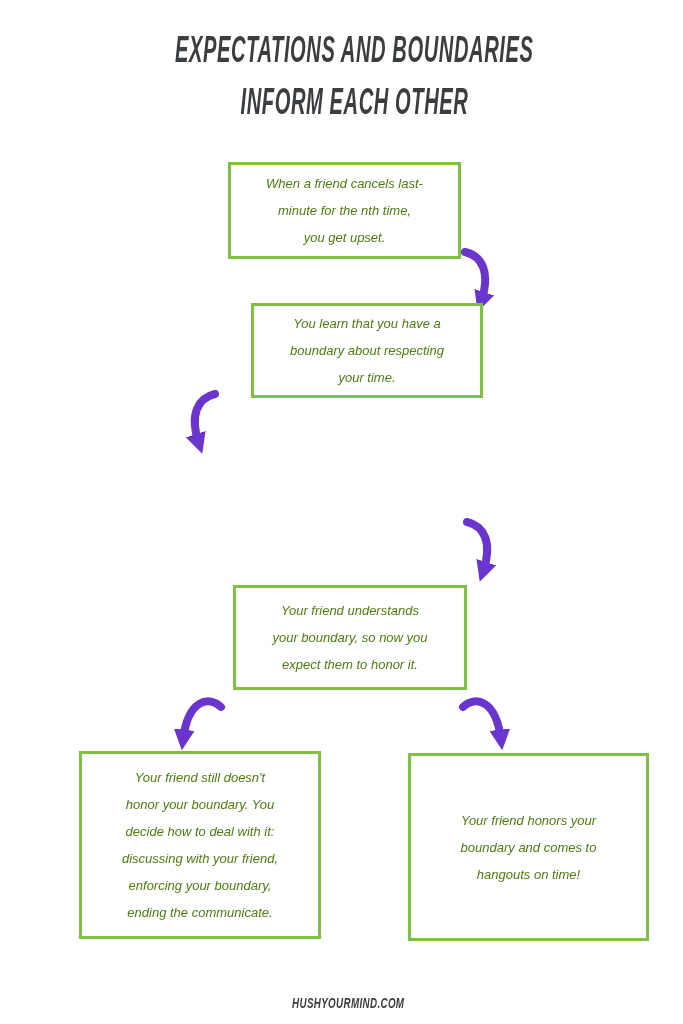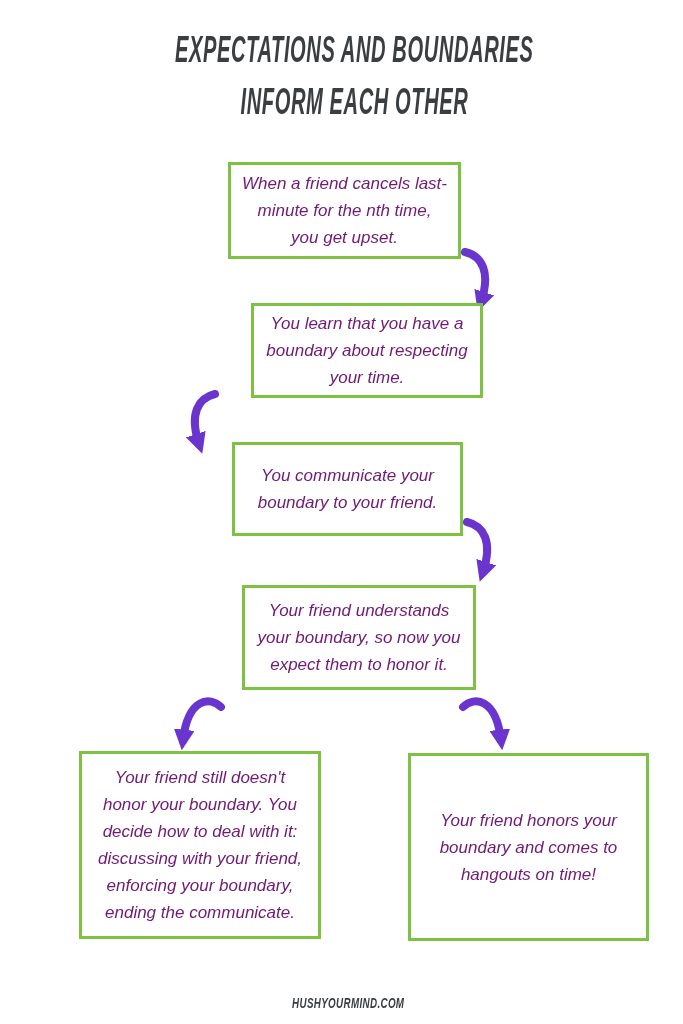--- a/index.html
+++ b/index.html
@@ -24,27 +24,27 @@
   }
 
   
   .box {
     position: absolute; background: #ffffff;
     border: 3px solid #7ec143;
     display: flex; align-items: center; justify-content: center;
     text-align: center;
   }
   .box p {
-    font-size: 17px; line-height: 27px; color: #701a75;
+    font-size: 13px; line-height: 27px; color: #4d7c0f;
     white-space: pre-line; padding: 0 2px;
   }
   #box-step1 { left: 228px; top: 162px; width: 233px; height: 97px; }
   #box-step2 { left: 231px; top: 303px; width: 232px; height: 95px; margin-left: 20px; }
   #box-step3 { left: 232px; top: 442px; width: 231px; height: 94px; }
-  #box-step4 { left: 242px; top: 585px; width: 234px; height: 105px; }
+  #box-step4 { left: 233px; top: 585px; width: 234px; height: 105px; }
   #box-negative { left: 79px;  top: 751px; width: 242px; height: 188px; }
   #box-positive { left: 381px; top: 753px; width: 241px; height: 188px; margin-left: 27px; }
 
   
   .arrow { position: absolute; overflow: visible; }
   .arrow path { stroke: #6a35cf; stroke-width: 8; fill: none; stroke-linecap: round; }
   #arrow-1 { left: 460px; top: 246px; }
   #arrow-2 { left: 186px; top: 388px; transform: scaleX(-1); }
   #arrow-3 { left: 462px; top: 516px; }
   #arrow-4 { left: 176px; top: 694px; transform: scaleX(-1); }
@@ -89,24 +89,20 @@
   <div class="box" id="box-step2">
     <p>You learn that you have a
 boundary about respecting
 your time.</p>
   </div>
 
   <svg class="arrow" id="arrow-2" width="34" height="64" viewBox="0 0 34 64">
     <path d="M5 6 C22 10 31 26 21 56" marker-end="url(#arrowhead)"></path>
   </svg>
 
-  <div class="box" id="box-step3">
-    <p>You communicate your
-boundary to your friend.</p>
-  </div>
 
   <svg class="arrow" id="arrow-3" width="34" height="64" viewBox="0 0 34 64">
     <path d="M5 6 C22 10 31 26 21 56" marker-end="url(#arrowhead)"></path>
   </svg>
 
   <div class="box" id="box-step4">
     <p>Your friend understands
 your boundary, so now you
 expect them to honor it.</p>
   </div>

